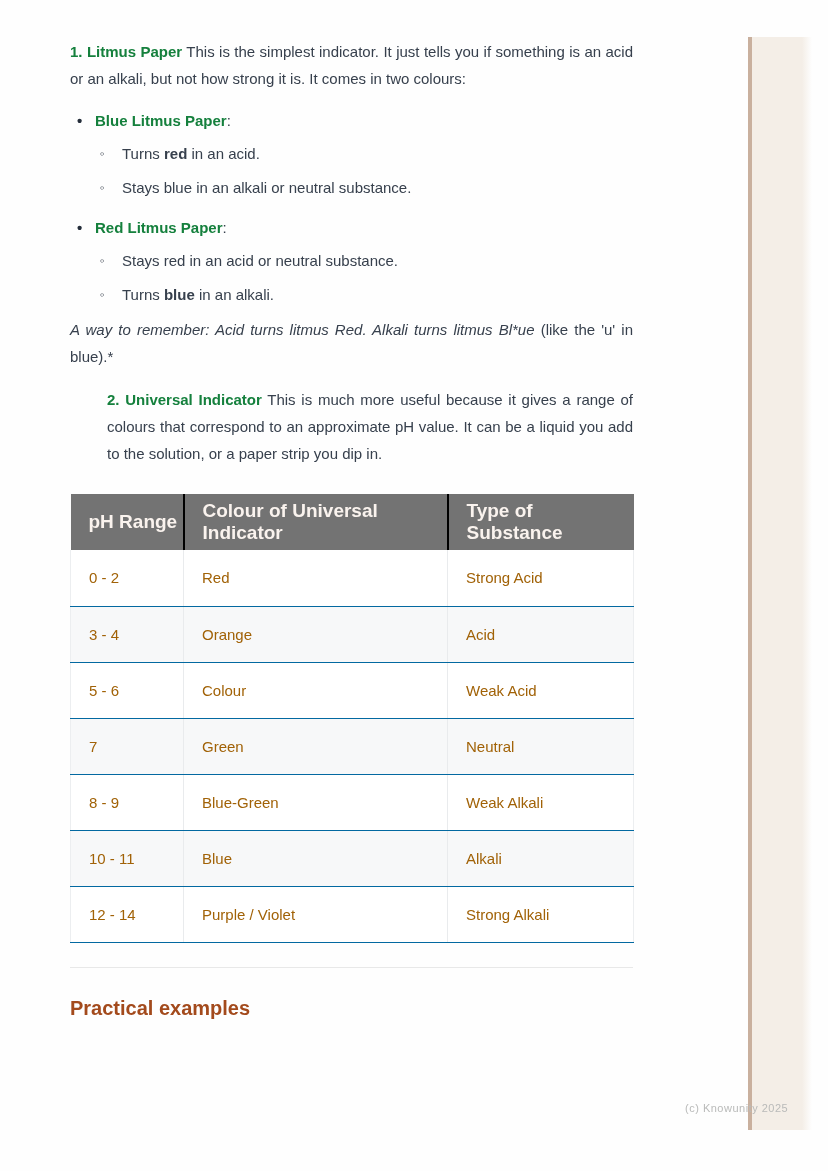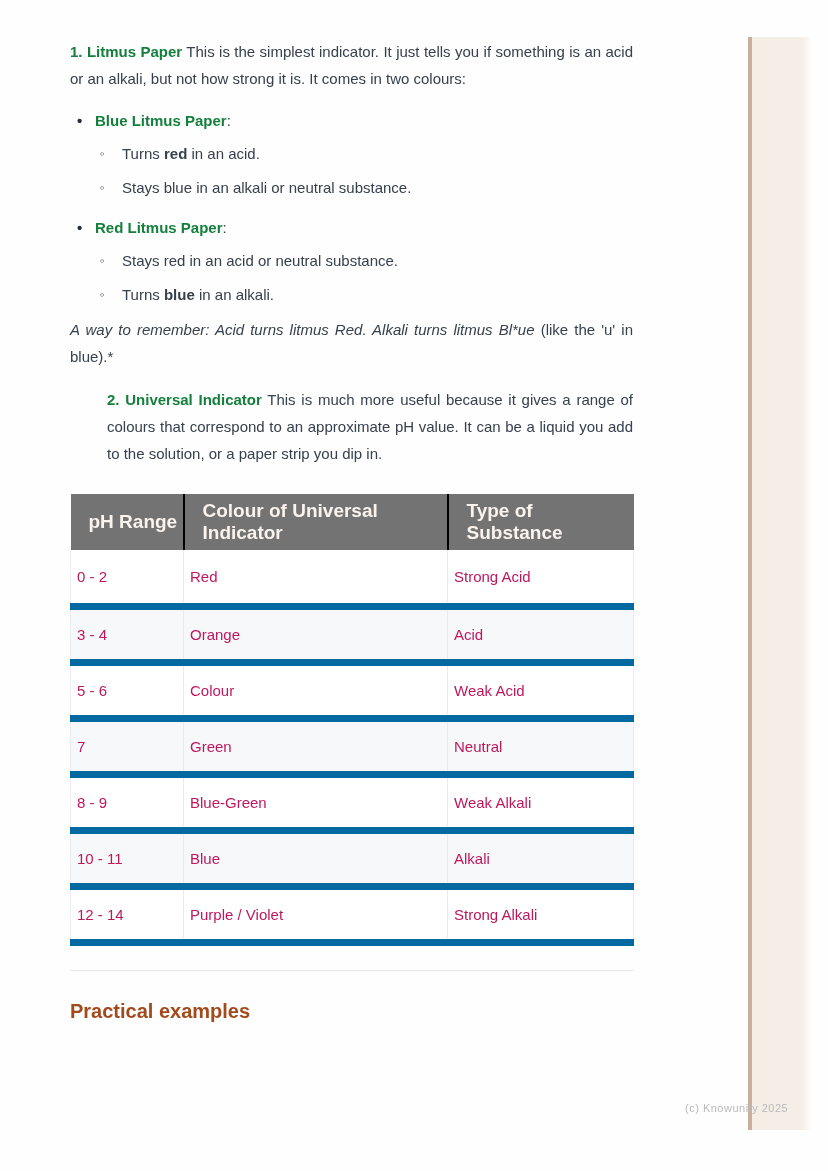--- a/index.html
+++ b/index.html
@@ -67,24 +67,24 @@
     font-weight: 700;
     text-align: left;
     height: 56px;
     padding-left: 18px;
     vertical-align: middle;
     font-size: 19px;
   }
   table.ph-table thead th + th { border-left: 2px solid #000000; }
   table.ph-table tbody td {
     height: 56px;
-    padding-left: 6px;
+    padding-left: 18px;
     vertical-align: middle;
-    color: #be185d;
-    border-bottom: 7px solid #0369a1;
+    color: #a16207;
+    border-bottom: 1px solid #0369a1;
     background: #ffffff;
   }
   table.ph-table tbody td + td { border-left: 1px solid #e9ebed; }
   table.ph-table tbody td:first-child { border-left: 1px solid #eceef0; }
   table.ph-table tbody td:last-child { border-right: 1px solid #eceef0; }
   table.ph-table tbody tr:nth-child(even) td { background: #f7f8f9; }
 
   .divider {
     margin-top: 24px;
     height: 1px;

